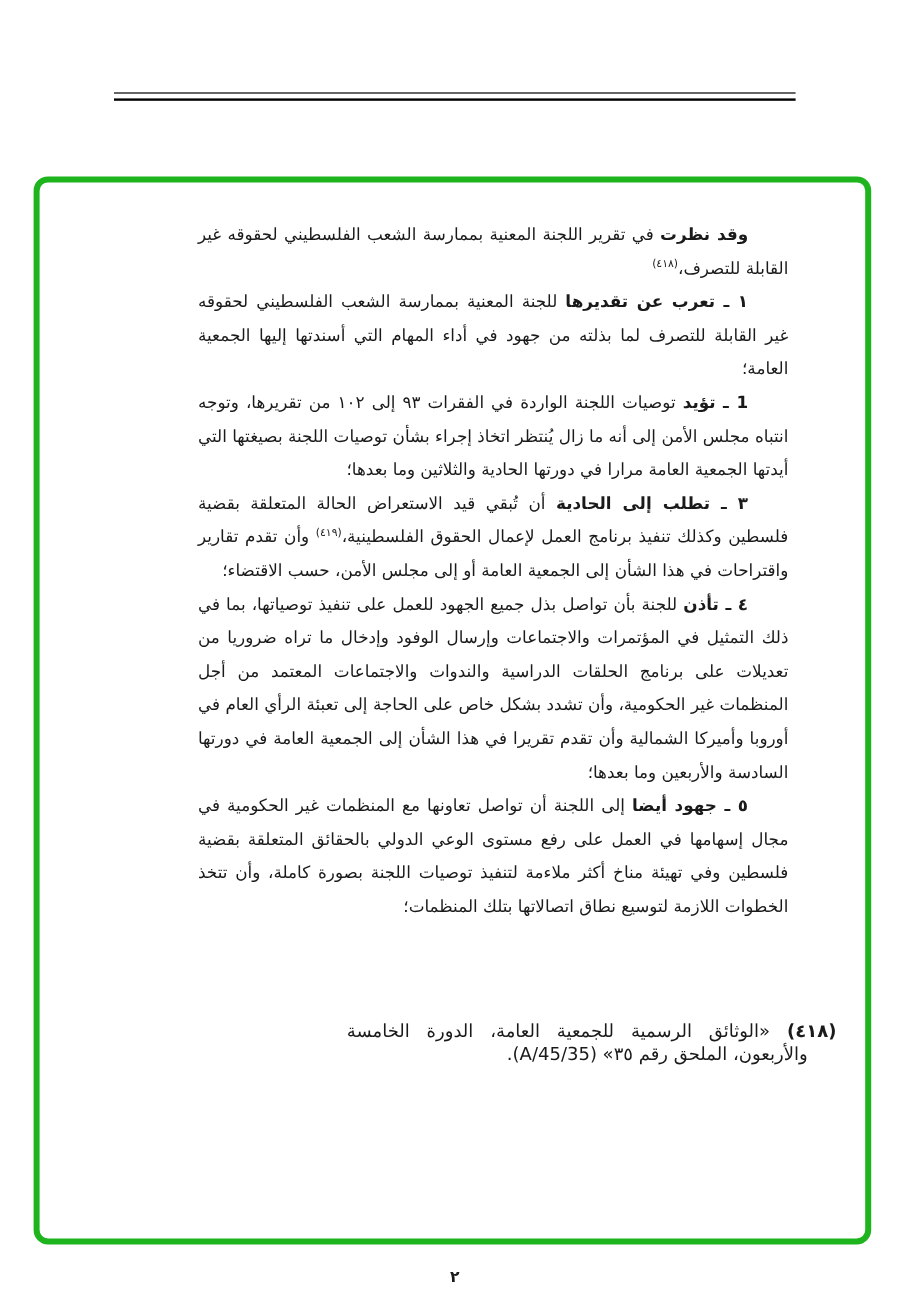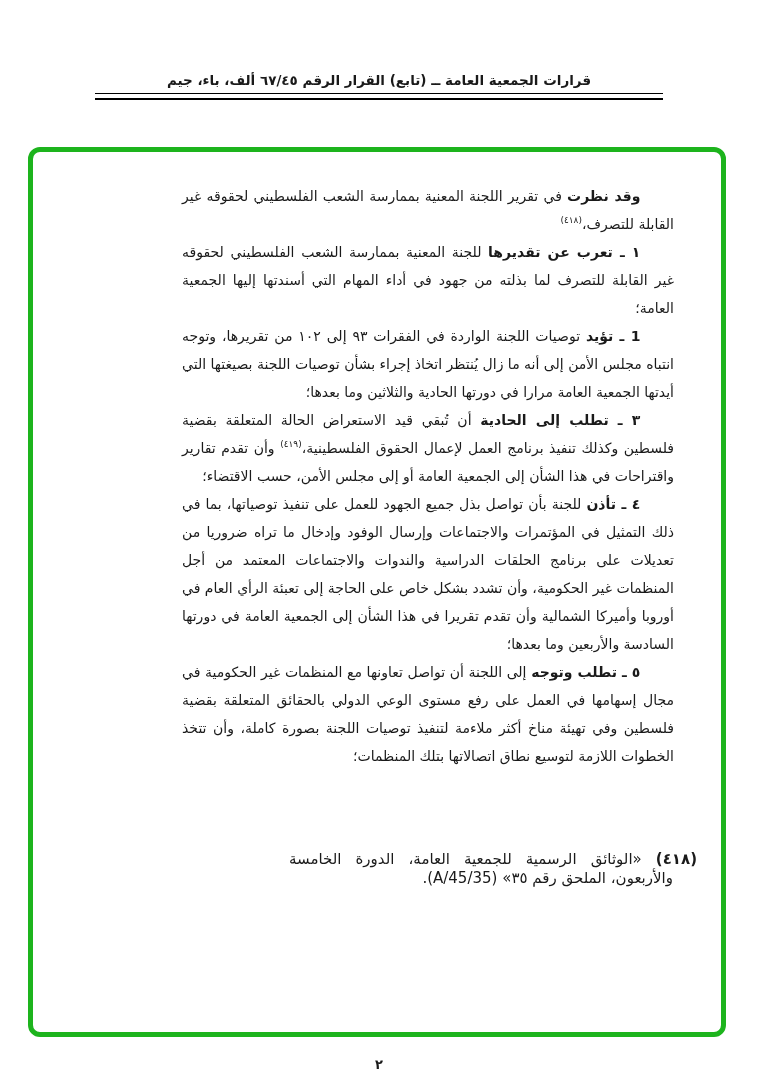--- a/index.html
+++ b/index.html
@@ -63,21 +63,21 @@
     box-sizing: border-box;
     border: 5px solid #1db41d;
     border-radius: 12px;
     background: #ffffff;
   }
 
   
   .body-text {
     position: absolute;
     top: 30px;
-    right: 47px;
+    right: 64px;
     width: 492px;
     direction: rtl;
     text-align: justify;
     font-size: 14px;
     line-height: 28px;
   }
   .para {
     margin: 0;
     text-indent: 2.4em;
   }
@@ -123,21 +123,20 @@
     font-size: 13px;
     font-weight: bold;
   }
 </style>
 </head>
 <body>
 
 <div class="page">
 
   <header class="doc-header">
-    <div class="header-title">قرارات الجمعية العامة ــ (تابع) القرار الرقم ٦٧/٤٥ ألف، باء، جيم</div>
     <div class="rule thin"></div>
     <div class="rule thick"></div>
   </header>
 
   <div class="green-box" style="border-color: rgb(29, 180, 29);">
 
     <div class="body-text">
 
       <p class="para">
         <span class="lead">وقد نظرت</span><span> في تقرير اللجنة المعنية بممارسة الشعب الفلسطيني لحقوقه غير القابلة للتصرف،</span><span class="fn-ref">(٤١٨)</span>
@@ -153,21 +152,21 @@
 
       <p class="para">
         <span class="num">٣ ـ </span><span class="lead">تطلب إلى الحادية</span><span> أن تُبقي قيد الاستعراض الحالة المتعلقة بقضية فلسطين وكذلك تنفيذ برنامج العمل لإعمال الحقوق الفلسطينية،</span><span class="fn-ref">(٤١٩)</span><span> وأن تقدم تقارير واقتراحات في هذا الشأن إلى الجمعية العامة أو إلى مجلس الأمن، حسب الاقتضاء؛</span>
       </p>
 
       <p class="para">
         <span class="num">٤ ـ </span><span class="lead">تأذن</span><span> للجنة بأن تواصل بذل جميع الجهود للعمل على تنفيذ توصياتها، بما في ذلك التمثيل في المؤتمرات والاجتماعات وإرسال الوفود وإدخال ما تراه ضروريا من تعديلات على برنامج الحلقات الدراسية والندوات والاجتماعات المعتمد من أجل المنظمات غير الحكومية، وأن تشدد بشكل خاص على الحاجة إلى تعبئة الرأي العام في أوروبا وأميركا الشمالية وأن تقدم تقريرا في هذا الشأن إلى الجمعية العامة في دورتها السادسة والأربعين وما بعدها؛</span>
       </p>
 
       <p class="para">
-        <span class="num">٥ ـ </span><span class="lead">تطلب وتوجه</span><span> إلى اللجنة أن تواصل تعاونها مع المنظمات غير الحكومية في مجال إسهامها في العمل على رفع مستوى الوعي الدولي بالحقائق المتعلقة بقضية فلسطين وفي تهيئة مناخ أكثر ملاءمة لتنفيذ توصيات اللجنة بصورة كاملة، وأن تتخذ الخطوات اللازمة لتوسيع نطاق اتصالاتها بتلك المنظمات؛</span>
+        <span class="num">٥ ـ </span><span class="lead">جهود أيضا</span><span> إلى اللجنة أن تواصل تعاونها مع المنظمات غير الحكومية في مجال إسهامها في العمل على رفع مستوى الوعي الدولي بالحقائق المتعلقة بقضية فلسطين وفي تهيئة مناخ أكثر ملاءمة لتنفيذ توصيات اللجنة بصورة كاملة، وأن تتخذ الخطوات اللازمة لتوسيع نطاق اتصالاتها بتلك المنظمات؛</span>
       </p>
 
     </div>
 
     <div class="footnotes">
       <p class="footnote">
         <span class="fn-marker">(٤١٨)</span><span> «الوثائق الرسمية للجمعية العامة، الدورة الخامسة والأربعون، الملحق رقم ٣٥» (A/45/35).</span>
       </p>
     </div>
 

